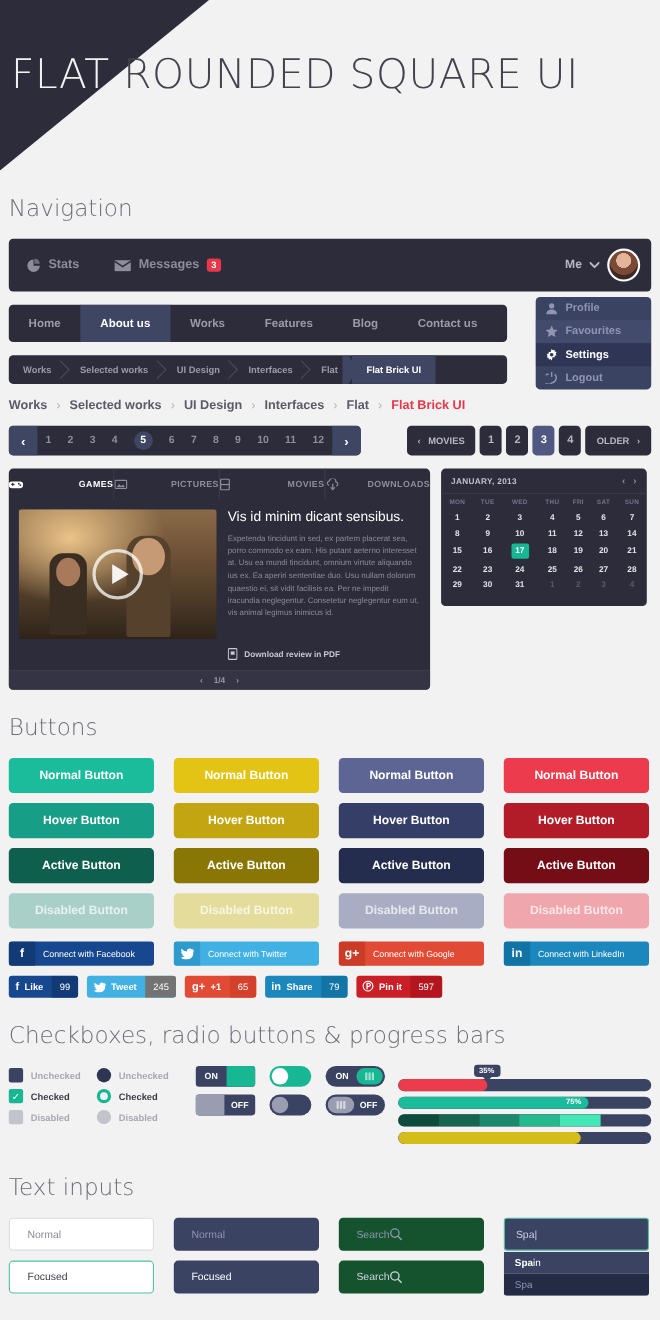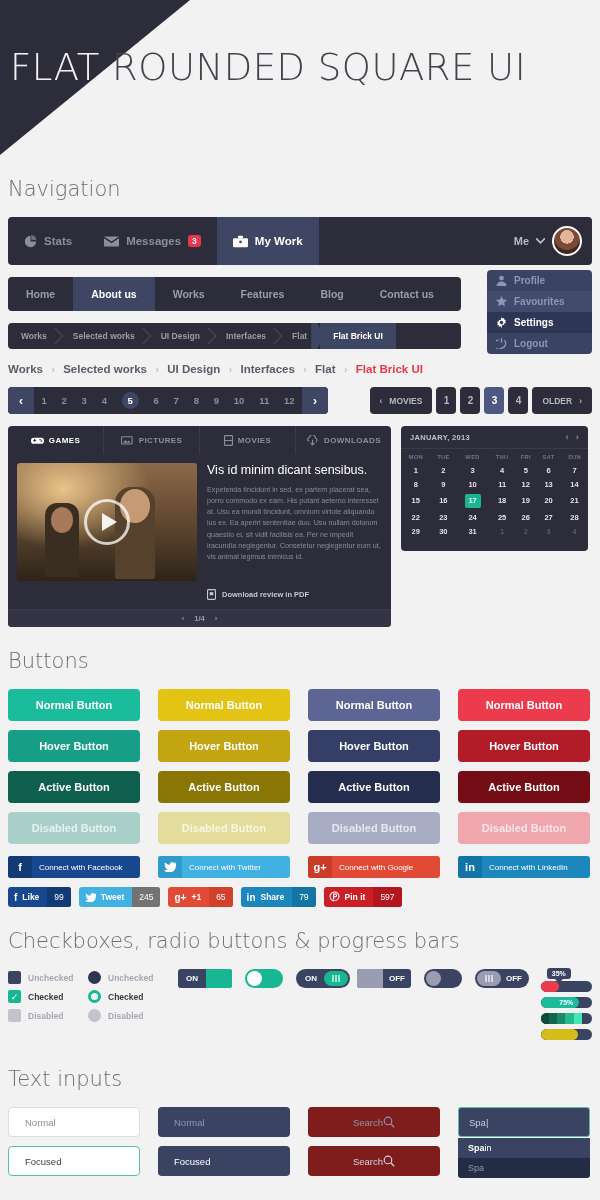--- a/index.html
+++ b/index.html
@@ -132,21 +132,21 @@
     display: flex; align-items: center; justify-content: center; padding: 0 10px; gap: 7px;
   }
   .pagB .sq { width: 20px; padding: 0; font-size: 10px; }
   .pagB .sq.active { background: #4e5880; color: #fff; }
 
   
   .panels { display: flex; gap: 10px; margin: 12px 8px 0 8px; }
   .tabpanel { width: 383px; background: #2c2c3a; border-radius: 4px; overflow: hidden; }
   .tabstrip { display: flex; height: 28px; }
   .tabstrip .t {
-    flex: 1; display: flex; align-items: center; justify-content: center; gap: 5px;
+    flex: 1; display: flex; align-items: center; justify-content: space-between; gap: 5px;
     font-size: 8px; font-weight: bold; color: #8d8d9c; letter-spacing: .4px;
     border-right: 1px solid #3a3a4a;
   }
   .tabstrip .t:last-child { border-right: none; }
   .tabstrip .t.active { color: #fff; }
   .tabbody { display: flex; gap: 10px; padding: 9px; }
   .thumb {
     width: 180px; height: 118px; border-radius: 3px; position: relative; overflow: hidden;
     background:
       radial-gradient(ellipse at 26% 22%, rgba(255,214,150,.85) 0%, rgba(255,190,110,0) 46%),
@@ -232,21 +232,21 @@
   .ckrow { display: flex; align-items: center; gap: 7px; height: 17px; margin-bottom: 2px; }
   .ckrow .lbl { font-size: 8.5px; color: #3b3b46; font-weight: bold; }
   .ckrow .lbl.mut { color: #a7a7b2; }
   .box { width: 13px; height: 13px; border-radius: 2px; background: #3b4363; flex: none; }
   .box.on { background: #17b794; color: #fff; font-size: 9px; display: flex; align-items: center; justify-content: center; }
   .box.off { background: #c3c3cc; }
   .rad { width: 13px; height: 13px; border-radius: 50%; background: #2e3553; flex: none; }
   .rad.on { background: transparent; border: 3px solid #17b794; }
   .rad.off { background: #c3c3cc; }
 
-  .togcol { display: flex; flex-direction: row; gap: 7px; margin-left: 10px; }
+  .togcol { display: flex; flex-direction: column; gap: 7px; margin-left: 10px; }
   .togpair { display: flex; gap: 13px; }
   .tg1 { width: 54px; height: 19px; border-radius: 3px; background: #3b4363; display: flex; align-items: center; overflow: hidden; font-size: 8px; font-weight: bold; color: #fff; }
   .tg1 .txt { width: 28px; text-align: center; }
   .tg1 .kn { flex: 1; height: 100%; background: #17b794; }
   .tg1.offs { background: #3b4363; }
   .tg1.offs .kn { background: #9a9db1; }
   .tg2 { width: 38px; height: 19px; border-radius: 10px; background: #17b794; display: flex; align-items: center; padding: 2px; }
   .tg2 .dot { width: 15px; height: 15px; border-radius: 50%; background: #fff; }
   .tg2.offs { background: #3b4363; }
   .tg2.offs .dot { background: #9a9db1; }
@@ -275,21 +275,21 @@
   
   .inprow { display: flex; gap: 18px; margin: 0 8px 9px 8px; }
   .tinput {
     width: 132px; height: 30px; border-radius: 4px; display: flex; align-items: center;
     padding: 0 16px; font-size: 9.5px;
   }
   .tinput.light { background: #fff; border: 1px solid #dcdce2; color: #8b8b97; }
   .tinput.light.focus { border: 1px solid #55bfa4; color: #3b3b46; }
   .tinput.darkin { background: #3b4363; color: #8f95b2; }
   .tinput.darkin.focus { color: #fff; }
-  .tinput.search { background: #7f1d1d; color: #8f95b2; justify-content: center; }
+  .tinput.search { background: #14532d; color: #8f95b2; justify-content: flex-start; }
   .tinput.search.focus { color: #cfd3e2; }
   .ac { width: 132px; position: relative; }
   .ac .field {
     height: 30px; border-radius: 3px; background: #3b4363; border: 1.5px solid #55bfa4;
     display: flex; align-items: center; padding: 0 10px; font-size: 9.5px; color: #c9cde0;
   }
   .ac .list { position: absolute; left: 0; right: 0; top: 31px; border-radius: 0 0 3px 3px; overflow: hidden; }
   .ac .opt { height: 20px; display: flex; align-items: center; padding: 0 10px; font-size: 9px; }
   .ac .opt.hl { background: #3b4363; color: #fff; }
   .ac .opt.nm { background: #242b45; color: #8f95b2; }
@@ -319,30 +319,20 @@
   </div>
   <div class="item">
     <span>
       <svg class="icon-svg" width="15" height="11" viewBox="0 0 18 12">
           <rect x="0" y="0" width="18" height="12" rx="1" fill="#8d8d9c"></rect>
           <path d="M0 1l9 6 9-6" stroke="#2c2c3a" stroke-width="1.6" fill="none"></path>
         </svg>
     </span>
     <span>Messages</span>
     <span class="badge">3</span>
-  </div>
-  <div class="item active">
-    <span>
-      <svg class="icon-svg" width="15" height="13" viewBox="0 0 18 14">
-          <rect x="6" y="0" width="6" height="3" rx="1" fill="#fff"></rect>
-          <rect x="0" y="3" width="18" height="11" rx="1.5" fill="#fff"></rect>
-          <rect x="7.6" y="6" width="2.8" height="3" fill="#3e4663"></rect>
-        </svg>
-    </span>
-    <span>My Work</span>
   </div>
   <div class="right">
     <span>Me</span>
     <span>
       <svg class="icon-svg" width="9" height="6" viewBox="0 0 10 6">
           <path d="M0 0l5 5 5-5" stroke="#b9b9c6" stroke-width="2" fill="none"></path>
         </svg>
     </span>
     <span class="avatar"></span>
   </div>

